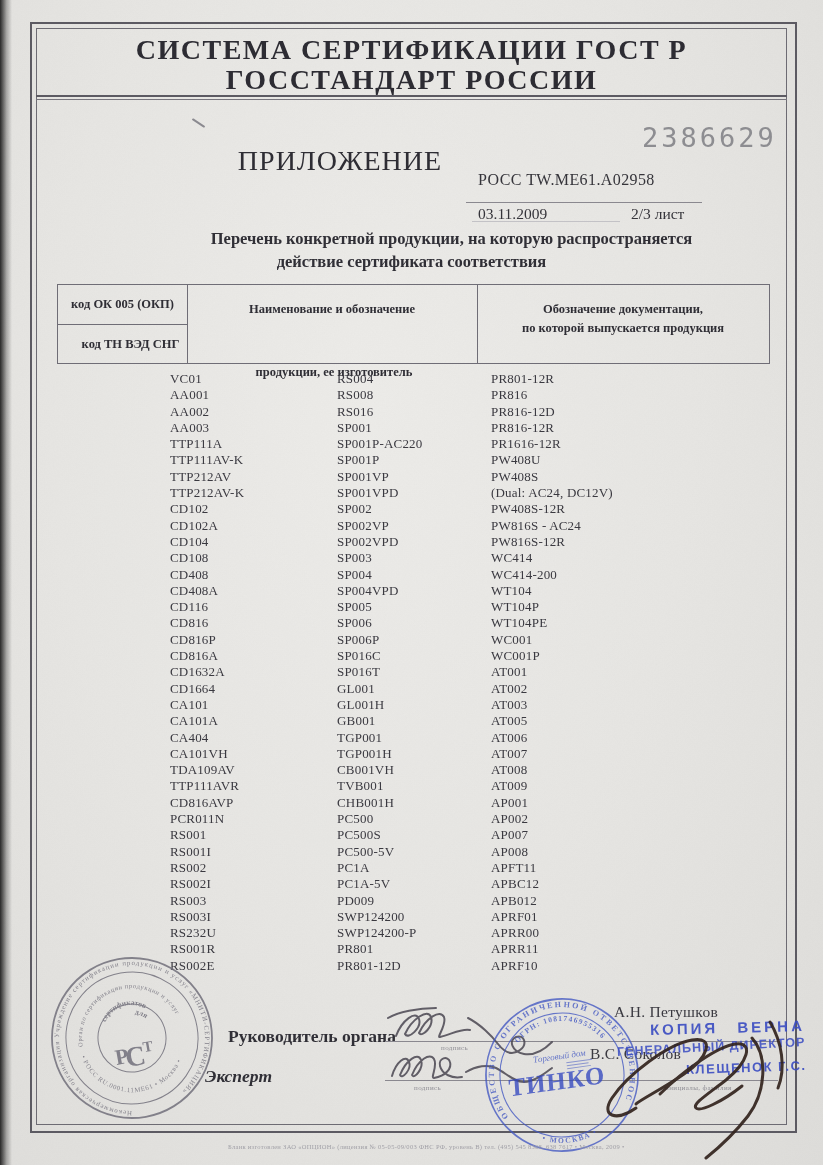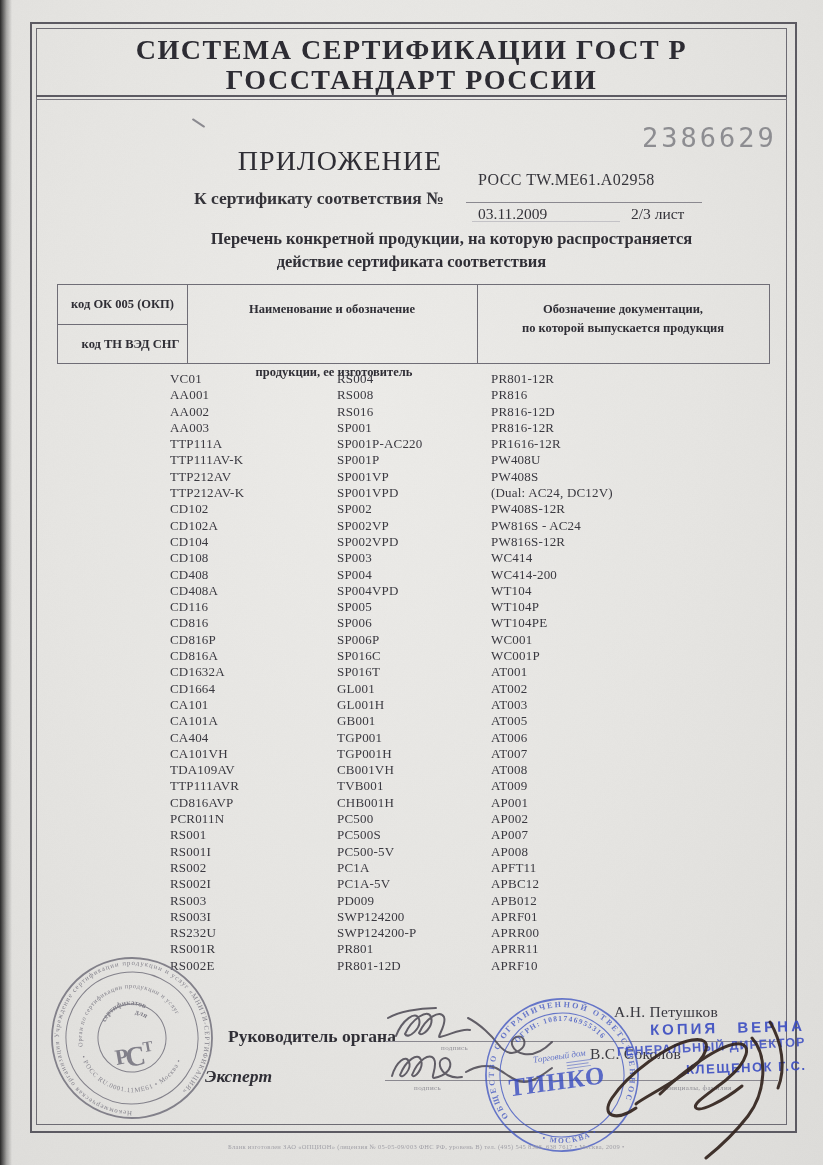--- a/index.html
+++ b/index.html
@@ -72,21 +72,20 @@
   <div class="titlebox-line1"></div>
   <div class="titlebox-line2"></div>
 
   <div class="sys-title" style="top:34px;">СИСТЕМА СЕРТИФИКАЦИИ ГОСТ Р</div>
   <div class="sys-title" style="top:64px;">ГОССТАНДАРТ РОССИИ</div>
 
   <div class="serial">2386629</div>
   <div class="doc-title">ПРИЛОЖЕНИЕ</div>
   <div class="pen-mark"></div>
 
-  <div class="cert-label">К сертификату соответствия №</div>
   <div class="cert-number">РОСС TW.ME61.A02958</div>
   <div class="cert-line"></div>
   <div class="cert-date">03.11.2009</div>
   <div class="cert-date-line"></div>
   <div class="cert-sheet">2/3 лист</div>
 
   <div class="subtitle" style="top:229px;margin-left:40px;">Перечень конкретной продукции,  на которую распространяется</div>
   <div class="subtitle" style="top:252px;">действие сертификата соответствия</div>
 
   <div class="thead">

